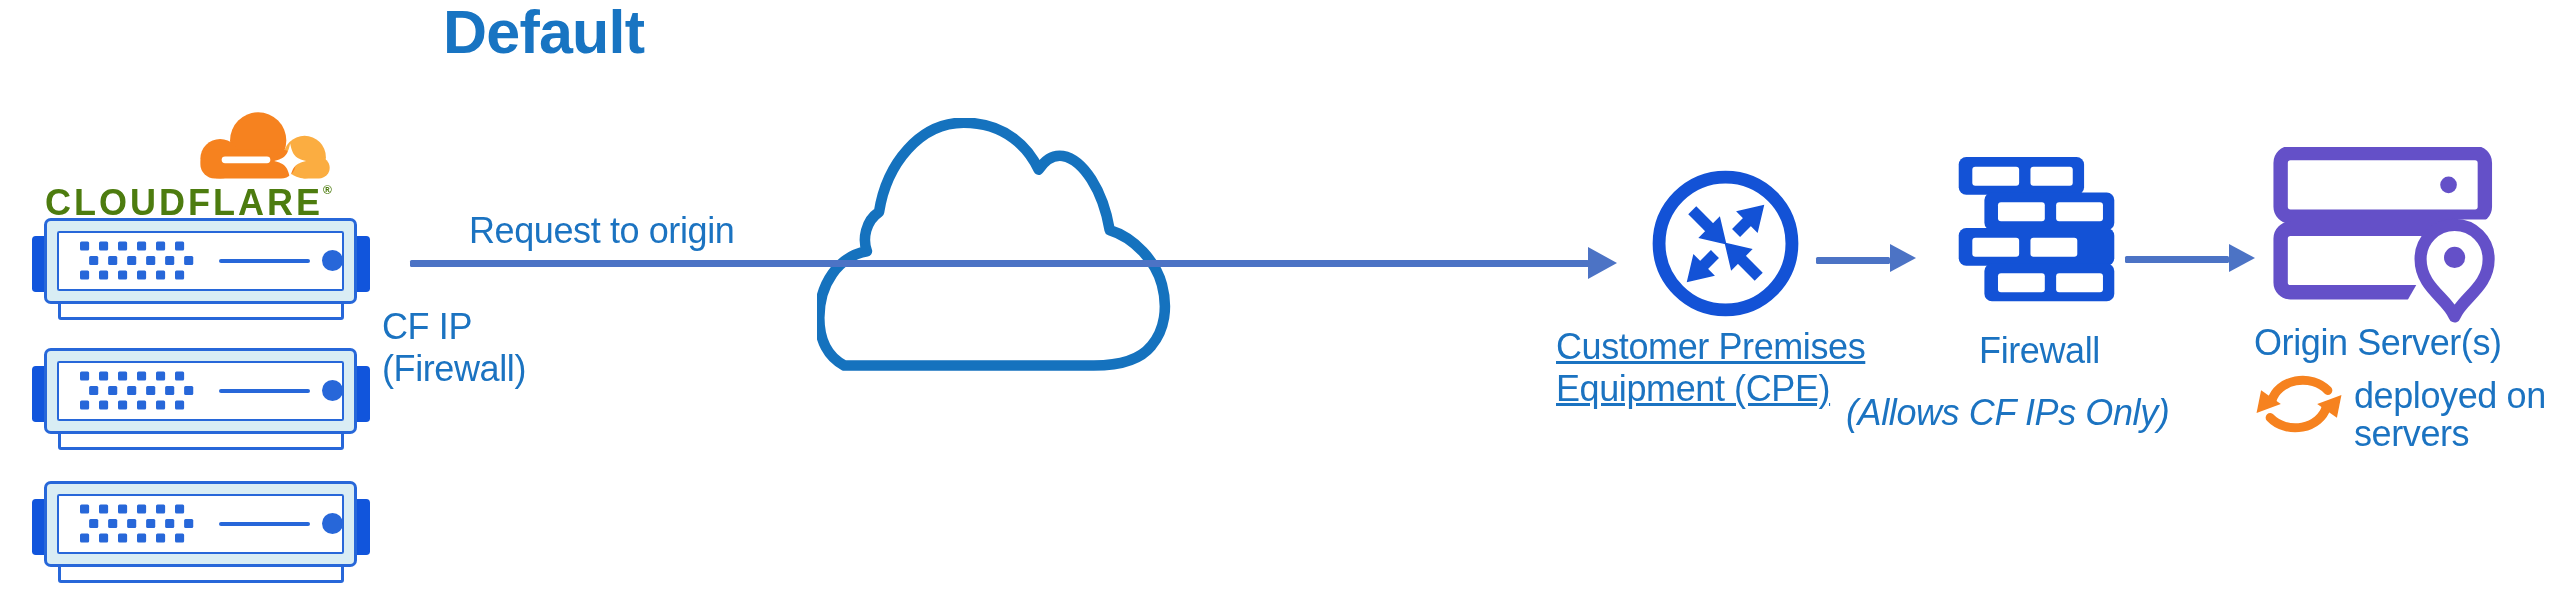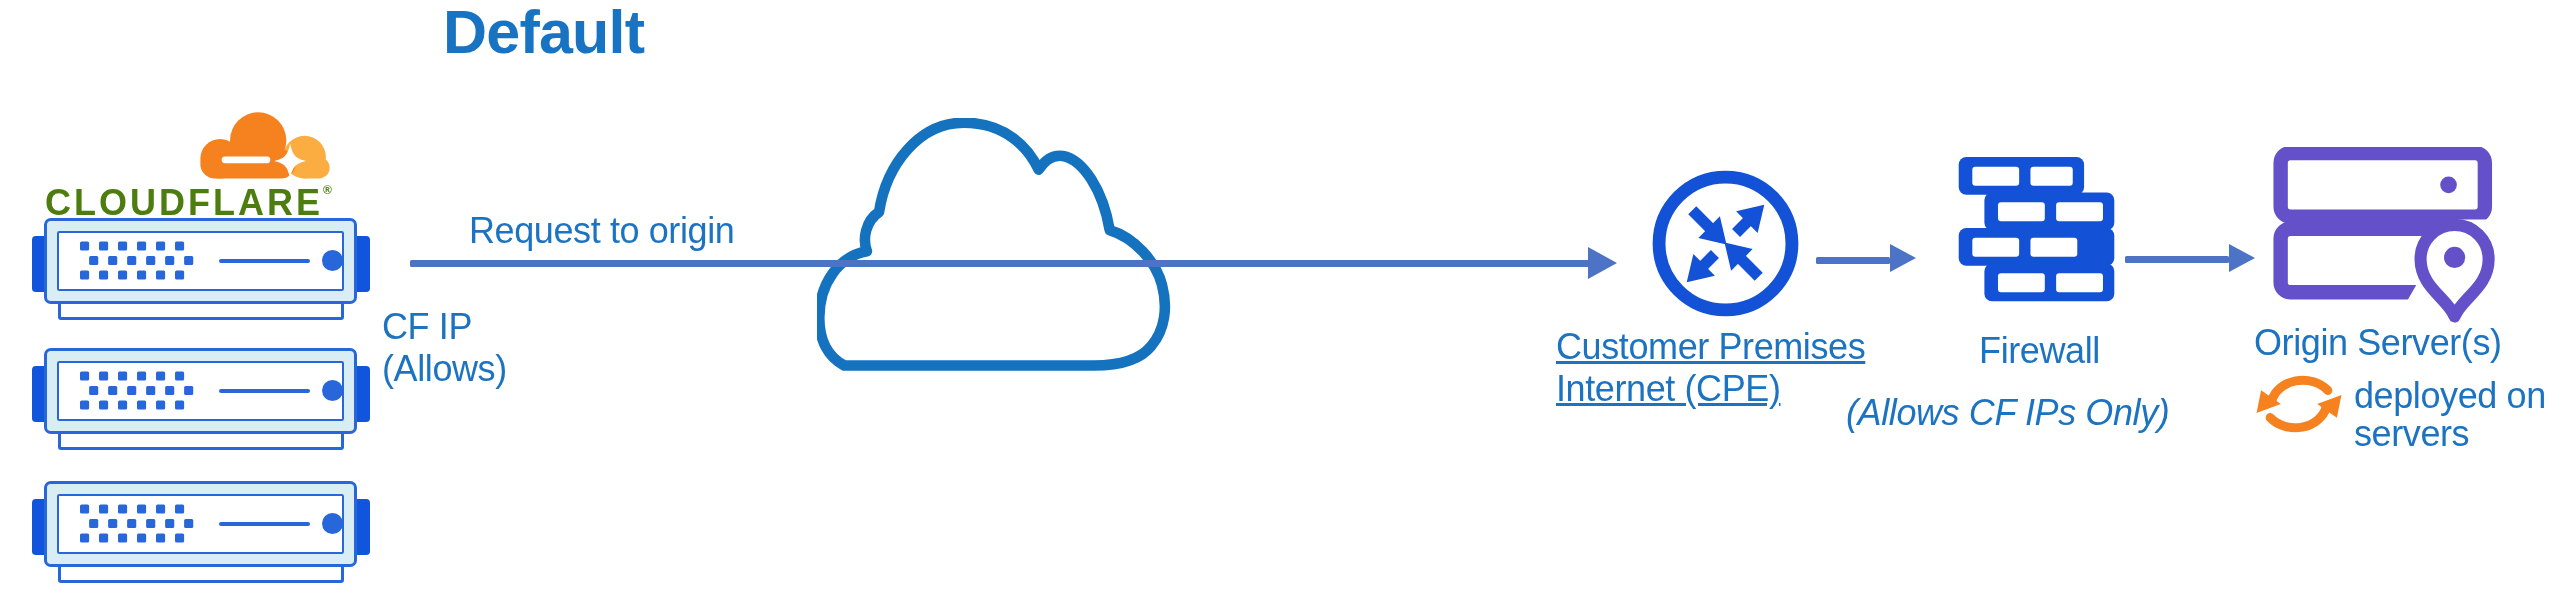--- a/index.html
+++ b/index.html
@@ -210,21 +210,21 @@
              C 426 321, 398 327, 366 327
              Z" fill="#ffffff" stroke="#1572BE" stroke-width="14" stroke-linejoin="round"></path>
   </svg>
   <div class="abs lbl internet-label">Internet</div>
 
   <div class="abs aline a1line"></div>
   <div class="abs ahead a1head"></div>
   <div class="abs lbl req-label">Request to origin</div>
   <div class="abs lbl cfip-label">
     <div>CF IP</div>
-    <div>(Allows)</div>
+    <div>(Firewall)</div>
   </div>
 
   <svg class="abs cpe-icon" viewBox="0 0 200 200">
     <circle cx="100" cy="100" r="88" fill="#ffffff" stroke="#1352D6" stroke-width="17"></circle>
     <g fill="#1352D6" stroke="#1352D6">
 
       <line x1="56" y1="56" x2="80" y2="80" stroke-width="15"></line>
       <polygon points="100,100 66,92 92,66" stroke-width="2"></polygon>
 
       <line x1="114" y1="86" x2="136" y2="64" stroke-width="15"></line>
@@ -232,21 +232,21 @@
 
       <line x1="86" y1="114" x2="64" y2="136" stroke-width="15"></line>
       <polygon points="50,150 58,116 84,142" stroke-width="2"></polygon>
 
       <line x1="144" y1="144" x2="120" y2="120" stroke-width="15"></line>
       <polygon points="100,100 134,108 108,134" stroke-width="2"></polygon>
     </g>
   </svg>
   <div class="abs lbl cpe-label">
     <div>Customer Premises</div>
-    <div>Internet (CPE)</div>
+    <div>Equipment (CPE)</div>
   </div>
 
   <div class="abs aline a2line"></div>
   <div class="abs ahead a2head"></div>
 
   <svg class="abs fw-icon" viewBox="0 0 210 192">
     <g fill="#1352D6">
       <rect x="2" y="0" width="166" height="50" rx="10"></rect>
       <rect x="36" y="47" width="172" height="50" rx="10"></rect>
       <rect x="2" y="94" width="206" height="50" rx="10"></rect>

